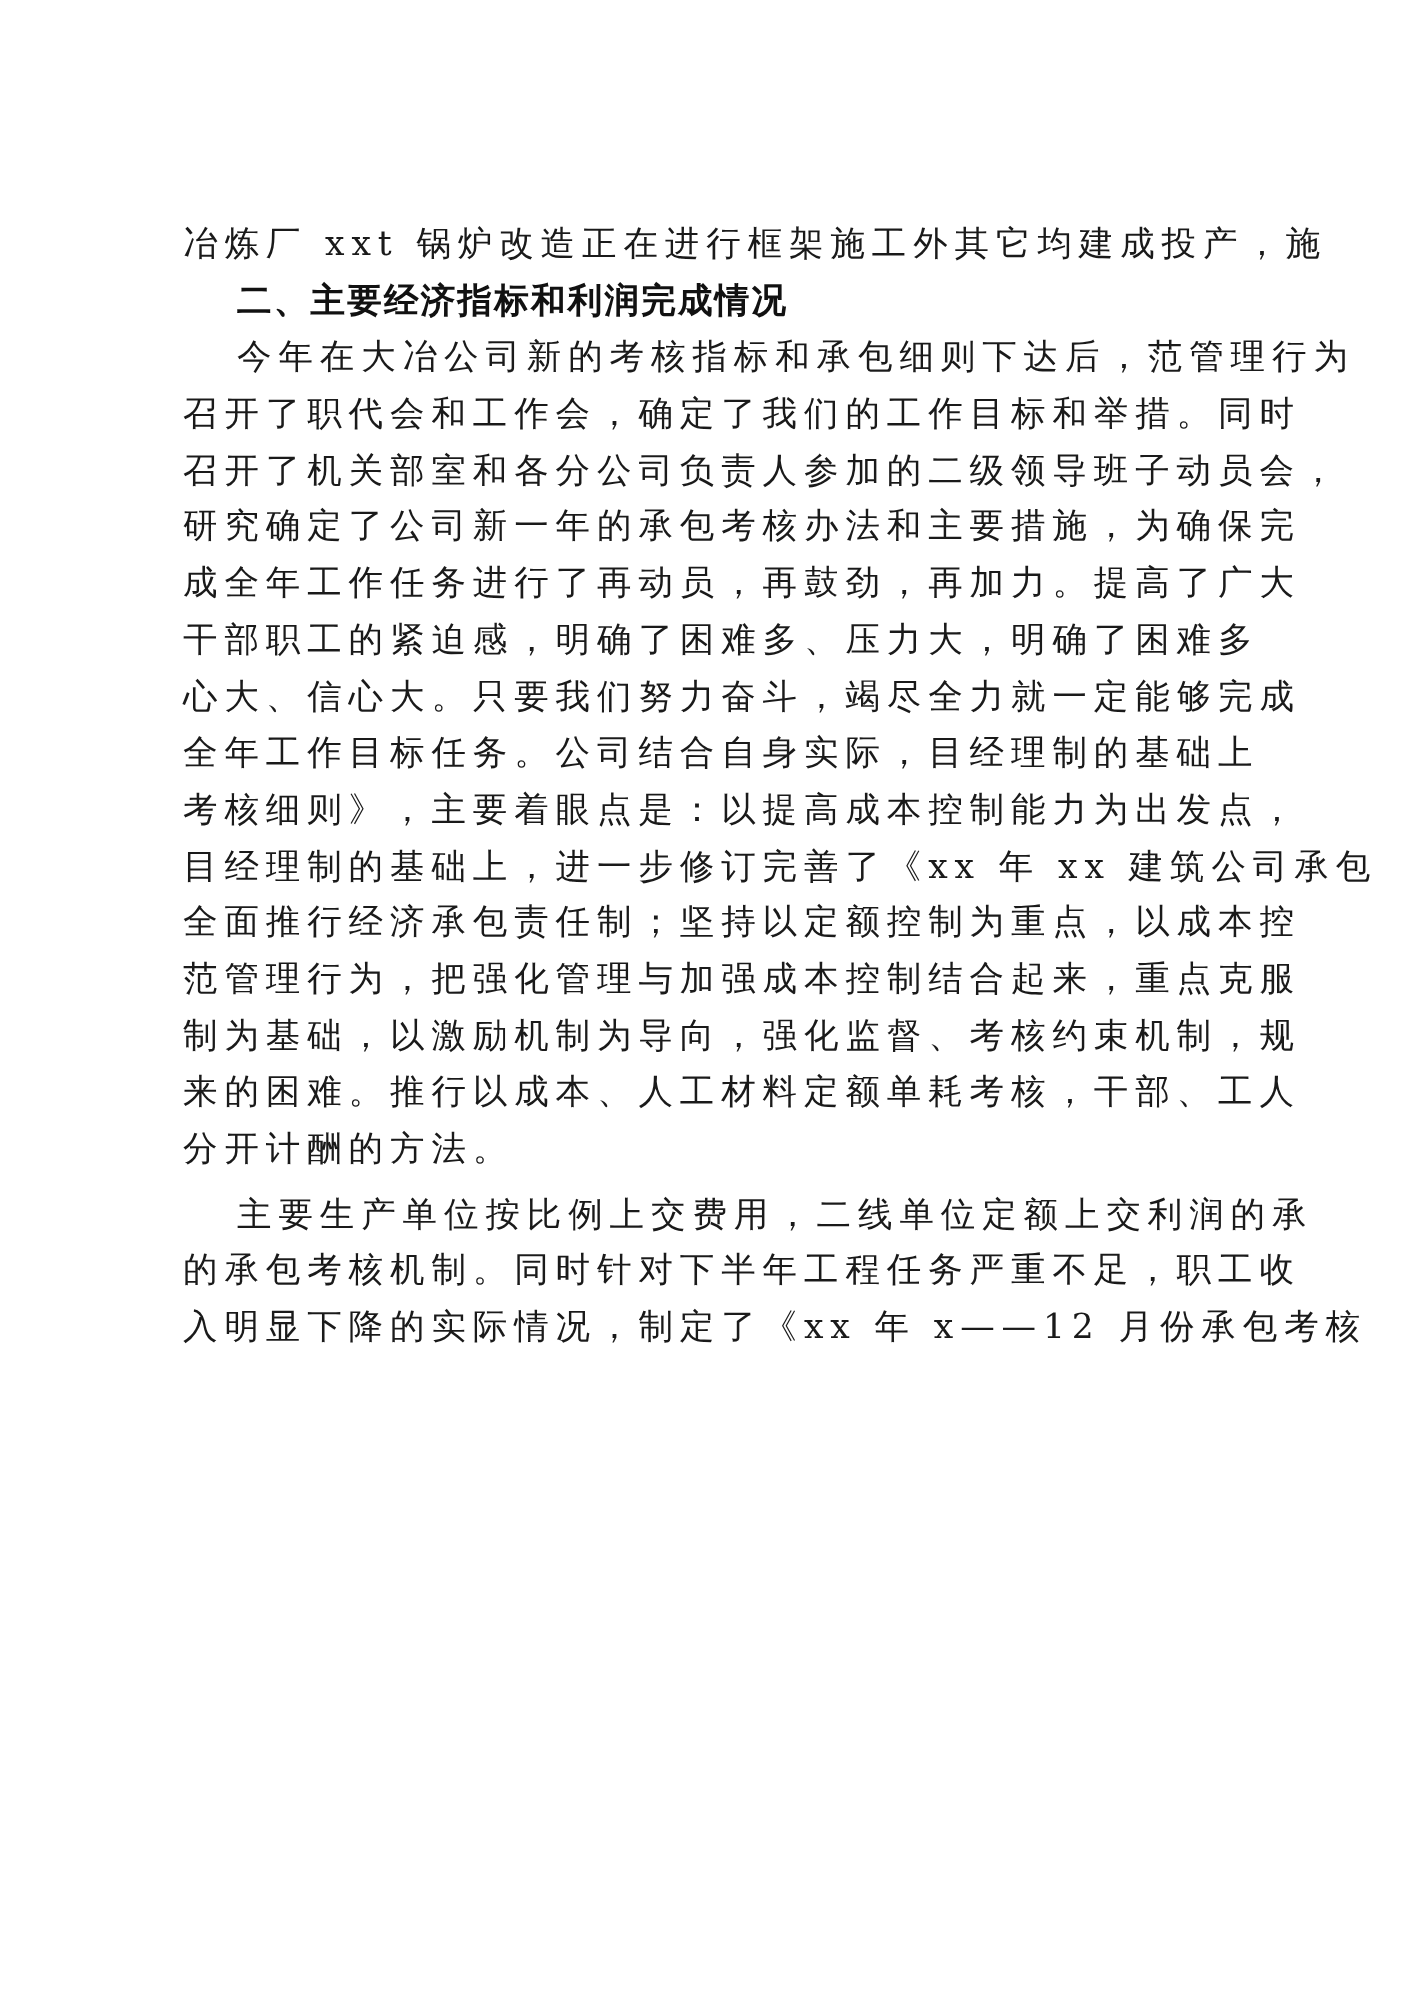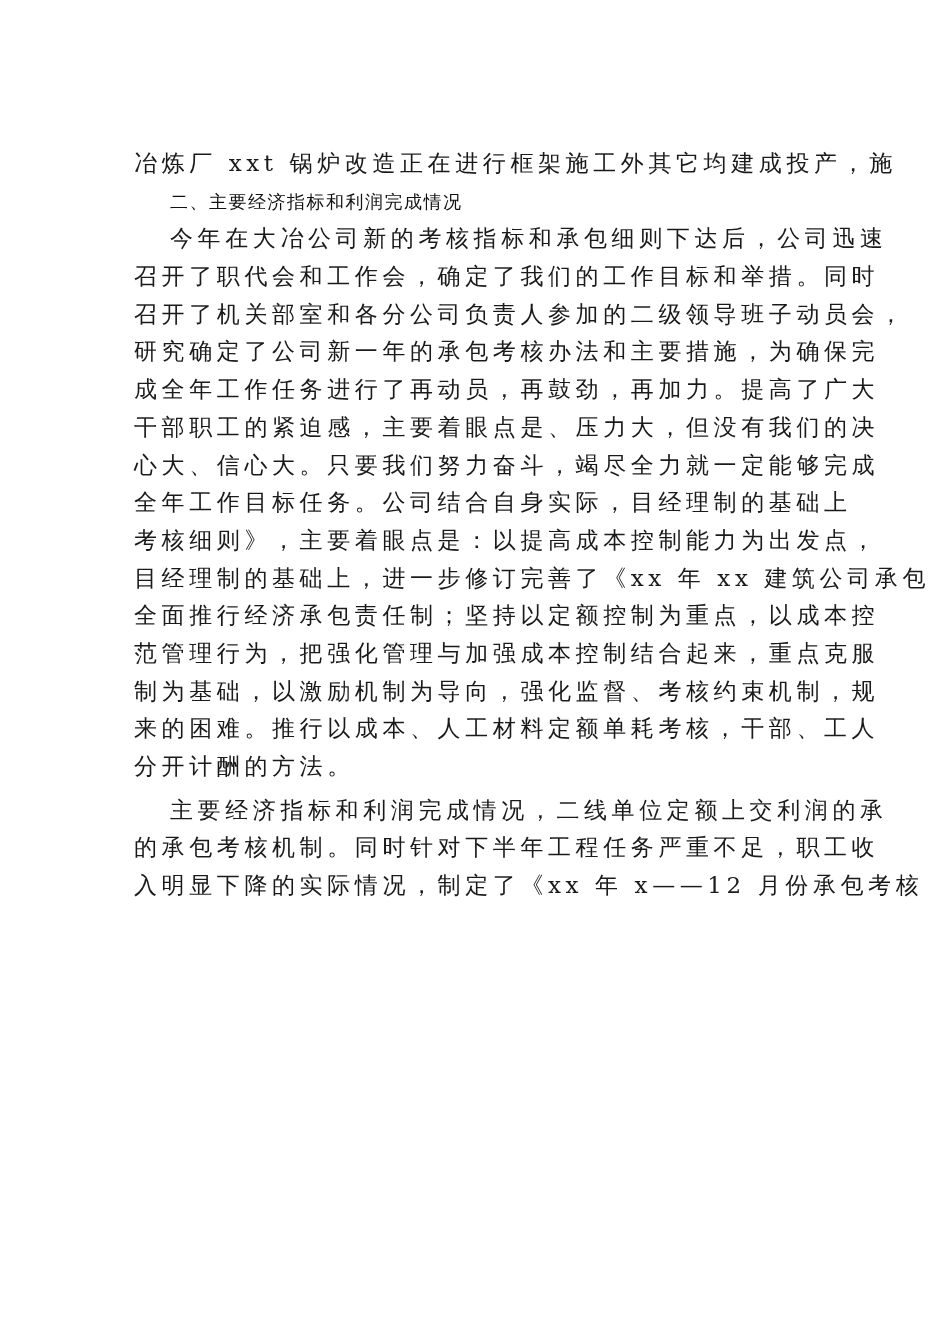--- a/index.html
+++ b/index.html
@@ -13,38 +13,37 @@
       position: relative;
       overflow: hidden;
       font-family: "DejaVu Serif", "Liberation Serif", serif;
       color: #1a1a1a;
     }
     .page {
       position: absolute;
       left: 122px;
       top: 145px;
       width: 706px;
-      margin-left: 12px;
     }
     .line {
       height: 37.7px;
       line-height: 37.7px;
       font-size: 23px;
       white-space: nowrap;
       letter-spacing: 4.6px;
     }
     .line.indent {
       padding-left: 36px;
     }
     .heading {
       height: 37.7px;
       line-height: 37.7px;
-      font-size: 18px;
+      font-size: 23px;
       font-family: "DejaVu Sans", "Liberation Sans", sans-serif;
-      font-weight: normal;
+      font-weight: bold;
       padding-left: 36px;
       white-space: nowrap;
       letter-spacing: 1.5px;
       color: #111;
     }
     .para-gap {
       height: 6px;
     }
   </style>
 </head>
@@ -52,38 +51,38 @@
 
 <div class="page">
 
   <div>
     <div class="line">冶炼厂 xxt 锅炉改造正在进行框架施工外其它均建成投产，施</div>
   </div>
 
   <div class="heading">二、主要经济指标和利润完成情况</div>
 
   <div>
-    <div class="line indent">今年在大冶公司新的考核指标和承包细则下达后，公司迅速</div>
+    <div class="line indent">今年在大冶公司新的考核指标和承包细则下达后，范管理行为</div>
     <div class="line">召开了职代会和工作会，确定了我们的工作目标和举措。同时</div>
     <div class="line">召开了机关部室和各分公司负责人参加的二级领导班子动员会，</div>
     <div class="line">研究确定了公司新一年的承包考核办法和主要措施，为确保完</div>
     <div class="line">成全年工作任务进行了再动员，再鼓劲，再加力。提高了广大</div>
-    <div class="line">干部职工的紧迫感，主要着眼点是、压力大，但没有我们的决</div>
+    <div class="line">干部职工的紧迫感，明确了困难多、压力大，明确了困难多</div>
     <div class="line">心大、信心大。只要我们努力奋斗，竭尽全力就一定能够完成</div>
     <div class="line">全年工作目标任务。公司结合自身实际，目经理制的基础上</div>
     <div class="line">考核细则》，主要着眼点是：以提高成本控制能力为出发点，</div>
     <div class="line">目经理制的基础上，进一步修订完善了《xx 年 xx 建筑公司承包</div>
     <div class="line">全面推行经济承包责任制；坚持以定额控制为重点，以成本控</div>
     <div class="line">范管理行为，把强化管理与加强成本控制结合起来，重点克服</div>
     <div class="line">制为基础，以激励机制为导向，强化监督、考核约束机制，规</div>
     <div class="line">来的困难。推行以成本、人工材料定额单耗考核，干部、工人</div>
     <div class="line">分开计酬的方法。</div>
   </div>
 
   <div class="para-gap"></div>
 
   <div>
-    <div class="line indent">主要经济指标和利润完成情况，二线单位定额上交利润的承</div>
+    <div class="line indent">主要生产单位按比例上交费用，二线单位定额上交利润的承</div>
     <div class="line">的承包考核机制。同时针对下半年工程任务严重不足，职工收</div>
     <div class="line">入明显下降的实际情况，制定了《xx 年 x——12 月份承包考核</div>
   </div>
 
 </div>
 
 </body></html>

